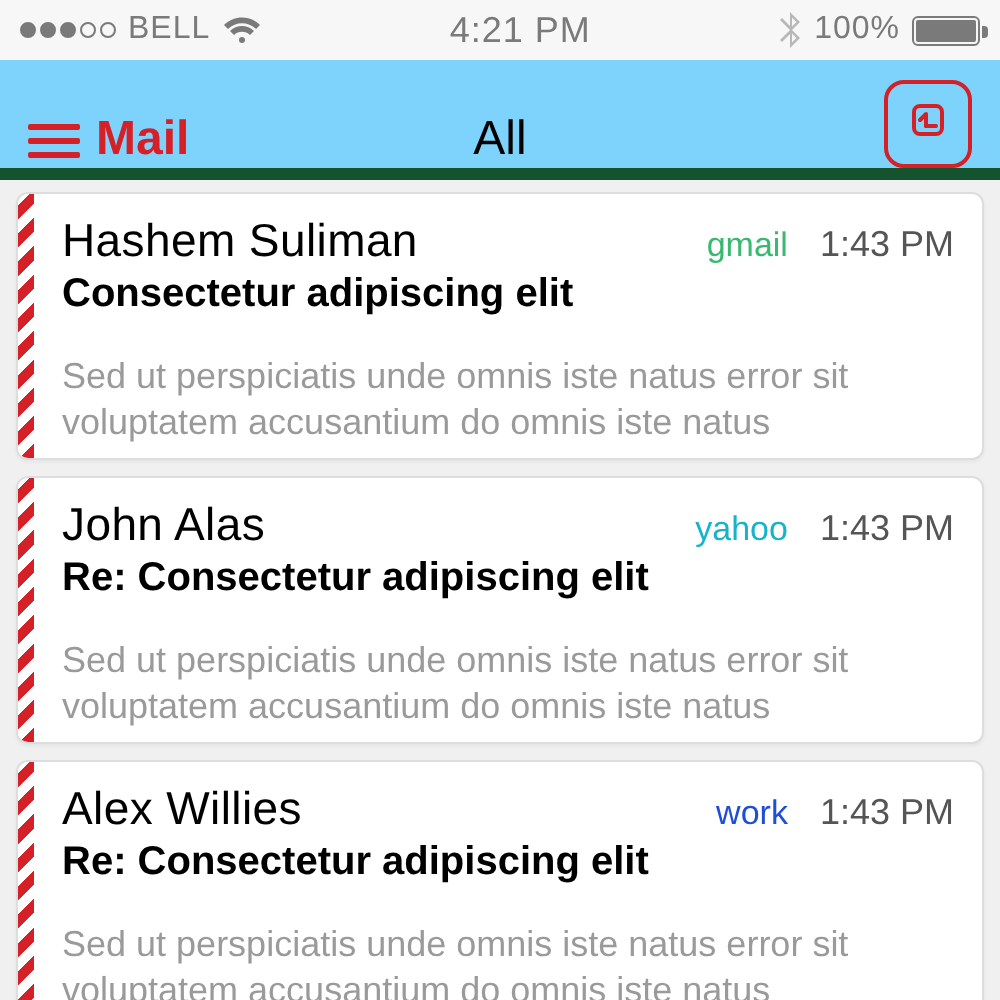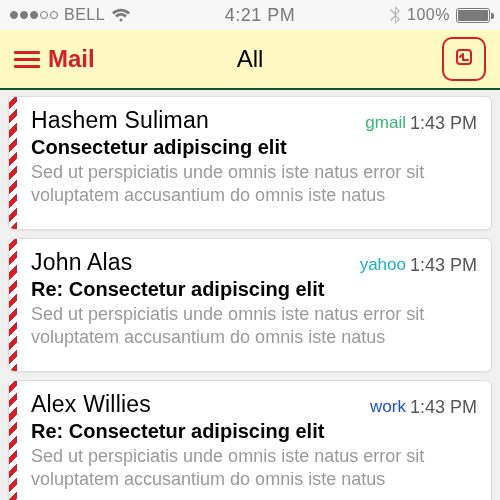--- a/index.html
+++ b/index.html
@@ -33,26 +33,26 @@
     width: 34px; height: 15px; border: 1.5px solid #7a7a7a; border-radius: 3px; position: relative;
   }
   .battery::after {
     content:""; position:absolute; right:-5px; top:4px; width:3px; height:6px; background:#7a7a7a; border-radius:0 2px 2px 0;
   }
   .battery .fill { position:absolute; left:1px; top:1px; bottom:1px; right:1px; background:#7a7a7a; border-radius:1px;}
 
   
   .nav-bar {
     height: 60px;
-    background: #fef9c3;
+    background: #7dd3fc;
     display: flex;
-    align-items: center;
+    align-items: flex-end;
     justify-content: space-between;
     padding: 0 14px;
-    border-bottom: 2px solid #14532d;
+    border-bottom: 6px solid #14532d;
   }
   .nav-left { display:flex; align-items:center; gap:8px; }
   .hamburger { display:flex; flex-direction:column; gap:4px; cursor:pointer;}
   .hamburger span { display:block; width:26px; height:3px; background:#d62027; border-radius:1px;}
   .nav-title-left { color:#d62027; font-size:24px; font-weight:600;}
   .nav-title-center { font-size:24px; font-weight:400; color:#000; position:absolute; left:50%; transform:translateX(-50%);}
   .compose-btn {
     width:44px; height:44px; border:2.5px solid #d62027; border-radius:10px;
     display:flex; align-items:center; justify-content:center; cursor:pointer;
   }
@@ -73,25 +73,25 @@
   .stripe {
     position:absolute; left:0; top:0; bottom:0; width:8px;
     background: repeating-linear-gradient(
       -45deg,
       #d62027 0px, #d62027 5px,
       #ffffff 5px, #ffffff 10px
     );
   }
   .row1 { display:flex; align-items:baseline; justify-content:space-between; }
   .sender { font-size:23px; font-weight:400; color:#000; letter-spacing:0.2px;}
-  .meta { display:flex; align-items:center; gap:4px; }
+  .meta { display:flex; align-items:flex-end; gap:16px; }
   .account { font-size:17px; font-weight:400; }
   .time { font-size:18px; color:#555; }
   .subject { font-size:20px; color:#000; font-weight:700; margin-top:2px; white-space:nowrap; overflow:hidden; text-overflow:ellipsis;}
-  .preview { font-size:18px; color:#9a9a9a; line-height:1.25; margin-top:2px; max-height:46px; overflow:hidden;}
+  .preview { font-size:18px; color:#9a9a9a; line-height:1.25; margin-top:18px; max-height:46px; overflow:hidden;}
 </style>
 </head>
 <body>
 
 <div class="status-bar">
   <div class="status-left">
     <span class="signal-dots">
       <span class="fill"></span>
         <span class="fill"></span>
         <span class="fill"></span>

